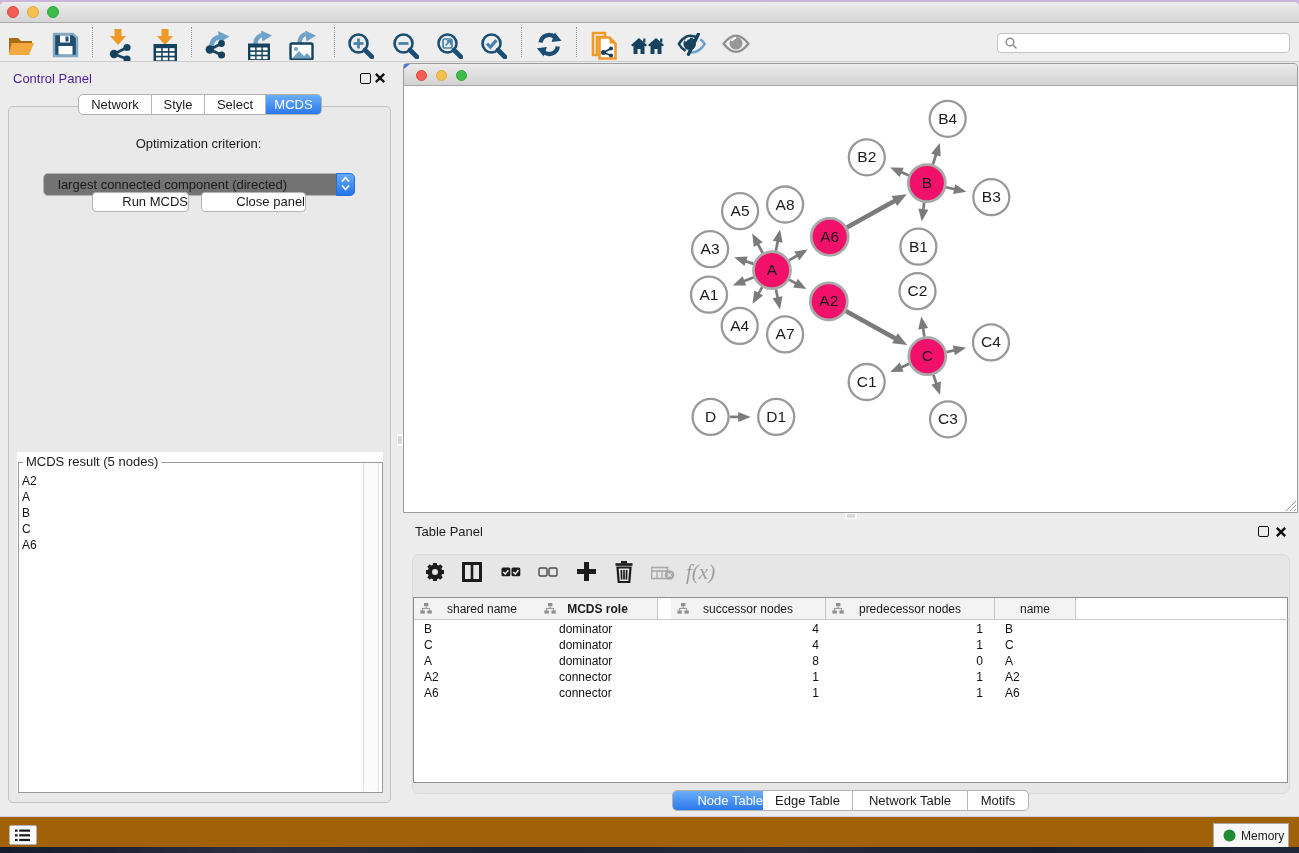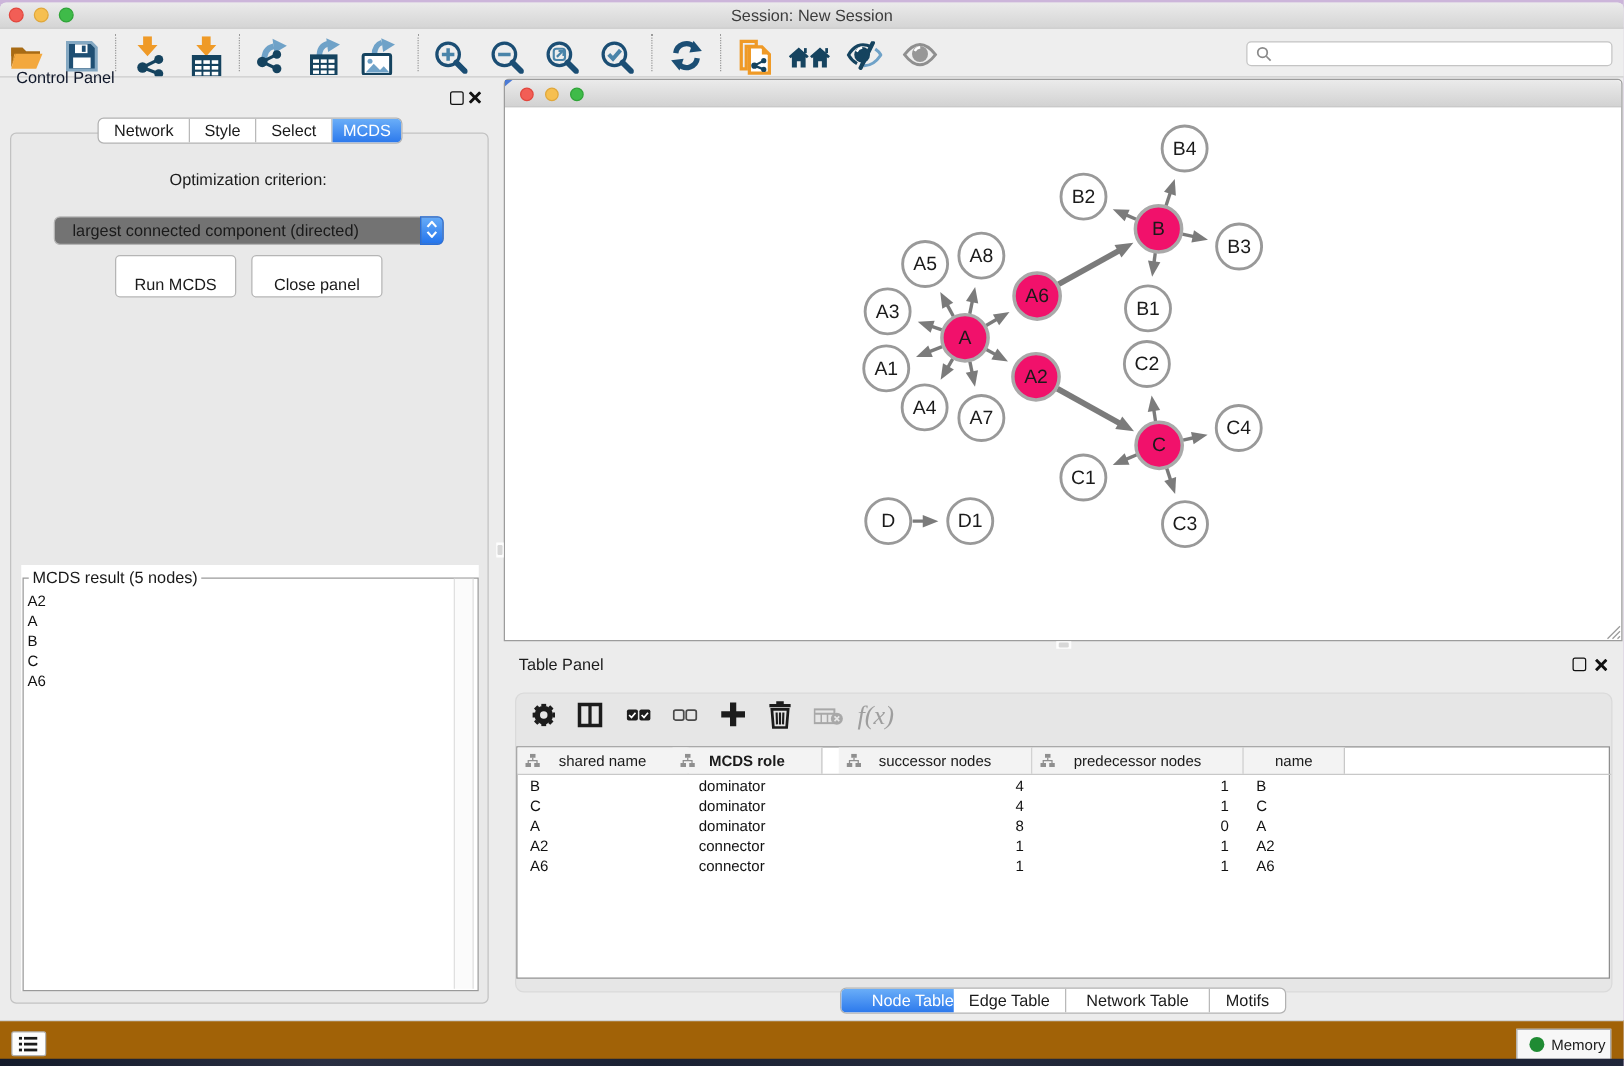--- a/index.html
+++ b/index.html
@@ -6,30 +6,30 @@
 body{width:1299px;height:853px;overflow:hidden;background:#ccb5da;font-family:"Liberation Sans",sans-serif;position:relative;}
 .a{position:absolute;}
 #app{position:absolute;left:0;top:2px;width:1299px;height:846px;background:#ececec;border-radius:5px 5px 0 0;}
 #titlebar{position:absolute;left:0;top:2px;width:1299px;height:20px;background:linear-gradient(#ebebeb,#d5d5d5);border-bottom:1px solid #a9a9a9;border-radius:5px 5px 0 0;}
 .tl{position:absolute;top:4px;width:12px;height:12px;border-radius:50%;}
 #title{position:absolute;top:3px;left:0;width:100%;text-align:center;font-size:13px;color:#3c3c3c;}
 #toolbar{position:absolute;left:0;top:23px;width:1299px;height:38px;background:#eeeeee;border-bottom:1px solid #cccccc;}
 .sep{position:absolute;top:4px;height:30px;width:0;border-left:1px dotted #9a9a9a;}
 #searchbox{position:absolute;left:997px;top:10px;width:291px;height:18px;background:#fff;border:1px solid #c4c4c4;border-radius:4px;}
 
-#cp-title{position:absolute;left:13px;top:54px;font-size:13px;color:#0f172a;}
+#cp-title{position:absolute;left:13px;top:71px;font-size:13px;color:#4c1d95;}
 #cp-panel{position:absolute;left:8px;top:106px;width:381px;height:695px;background:#e9e9e9;border:1px solid #c2c2c2;border-radius:5px;}
 #cp-tabs{position:absolute;left:78px;top:94px;height:19px;display:flex;border:1px solid #b2b2b2;border-radius:5px;overflow:hidden;background:#fff;}
 .cptab{font-size:13px;color:#1a1a1a;padding:2px 0 0 0;text-align:center;border-right:1px solid #b9b9b9;}
 .cptab.sel{background:linear-gradient(#6aaef8,#2c79ec);color:#fff;border-right:none;}
 #opt-label{position:absolute;left:0;top:136px;width:397px;text-align:center;font-size:13px;color:#1a1a1a;}
 #dropdown{position:absolute;left:43px;top:157px;width:310px;height:21px;background:#737373;border:1px solid #b5b5b5;border-radius:5px;margin-top:16px;}
 #dd-text{position:absolute;left:14px;top:3px;font-size:13px;color:#1a1a1a;}
 #dd-btn{position:absolute;right:-1px;top:-1px;width:17px;height:21px;background:linear-gradient(#66abf8,#2374ec);border:1px solid #2a6fd8;border-radius:0 5px 5px 0;}
-.btn{position:absolute;top:204px;height:17px;background:#fff;border:1px solid #b5b5b5;border-radius:4px;font-size:13px;color:#1a1a1a;text-align:center;padding-top:15px;}
+.btn{position:absolute;top:192px;height:17px;background:#fff;border:1px solid #b5b5b5;border-radius:4px;font-size:13px;color:#1a1a1a;text-align:right;padding-top:1px;}
 #fieldset{position:absolute;left:17px;top:452px;width:366px;height:341px;background:#fff;}
 #fs-border{position:absolute;left:1px;top:10px;width:363px;height:329px;border:1px solid #9a9a9a;}
 #fs-legend{position:absolute;left:6px;top:2px;background:#fff;padding:0 3px;font-size:13px;color:#1a1a1a;text-align:center;}
 #fs-scroll{position:absolute;left:346px;top:11px;width:14px;height:328px;background:#fbfbfb;border-left:1px solid #e0e0e0;border-right:1px solid #e0e0e0;}
 .fsitem{position:absolute;left:5px;font-size:12px;color:#111;}
 
 #nw{position:absolute;left:403px;top:63px;width:893px;height:448px;background:#fff;border:1px solid #9c9c9c;border-radius:4px 4px 0 0;}
 #nw-titlebar{position:absolute;left:0;top:0;width:100%;height:21px;background:linear-gradient(#ebebeb,#d2d2d2);border-bottom:1px solid #a8a8a8;border-radius:4px 4px 0 0;}
 #nw-title{position:absolute;top:5px;left:0;width:100%;text-align:center;font-size:13px;color:#2e2e2e;}
 
@@ -47,21 +47,20 @@
 #membtn{position:absolute;right:10px;top:6px;width:74px;height:23px;background:#f7f7f7;border:1px solid #ababab;font-size:12px;color:#1a1a1a;}
 #darkstrip{position:absolute;left:0;top:847px;width:1299px;height:6px;background:linear-gradient(90deg,#141b2b,#2a2f42 20%,#1a2133 40%,#252b3d 60%,#161d2e 80%,#20263a);}
 </style>
 </head>
 <body>
 <div id="app"></div>
 <div id="titlebar">
   <div class="tl" style="left:7px;background:#f25e56;border:1px solid #e2463d;box-sizing:border-box;"></div>
   <div class="tl" style="left:27px;background:#f6bf50;border:1px solid #e0a73a;box-sizing:border-box;"></div>
   <div class="tl" style="left:47px;background:#3fbb49;border:1px solid #2fa438;box-sizing:border-box;"></div>
-  <div id="title">Session: New Session</div>
 </div>
 <div id="toolbar">
   <div class="sep" style="left:92px;"></div>
   <div class="sep" style="left:191px;"></div>
   <div class="sep" style="left:334px;"></div>
   <div class="sep" style="left:521px;"></div>
   <div class="sep" style="left:576px;"></div>
   <div id="searchbox">
       <svg style="position:absolute;left:7px;top:3px;" width="13" height="13" viewBox="0 0 13 13">
         <circle cx="5" cy="5" r="3.8" fill="none" stroke="#8a8a8a" stroke-width="1.4"></circle>

